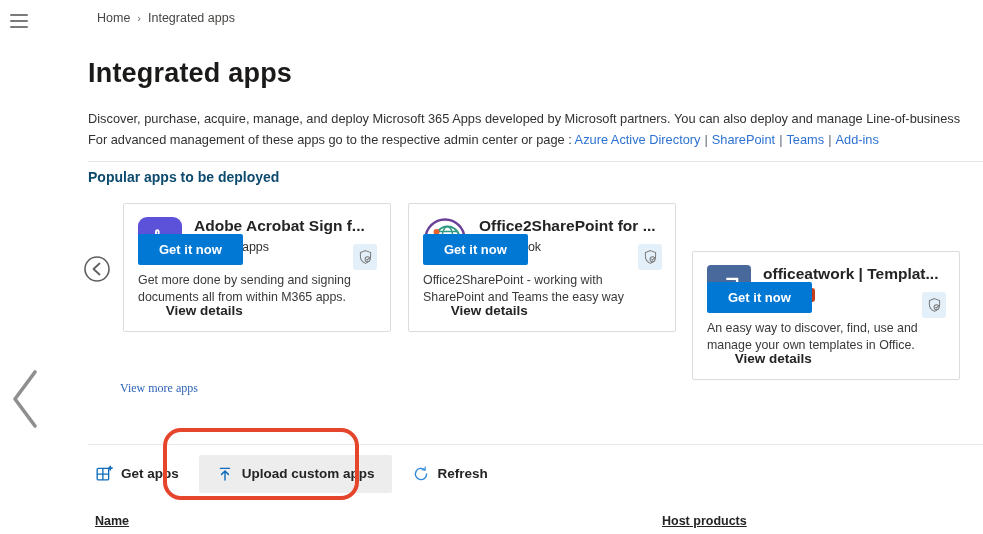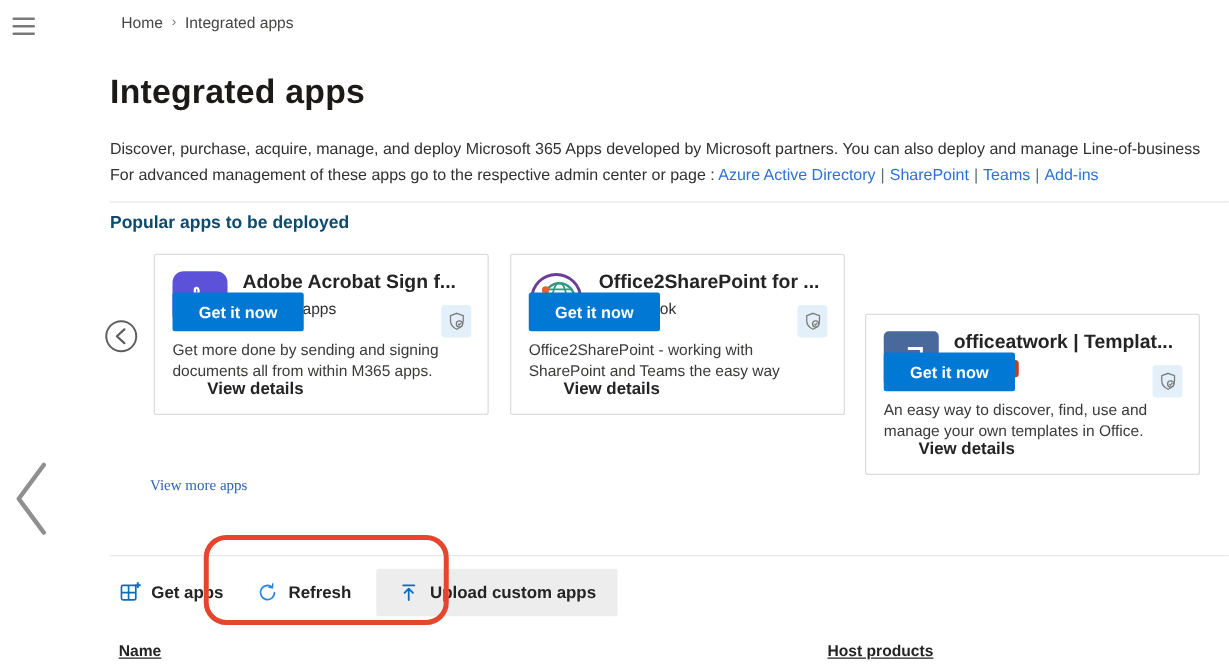--- a/index.html
+++ b/index.html
@@ -225,35 +225,35 @@
 
   <div class="toolbar">
     <div class="tb-item">
       <svg width="19" height="19" viewBox="0 0 24 24" fill="none" stroke="#0f6cbd" stroke-width="1.7">
         <rect x="4" y="5.5" width="14.5" height="14.5" rx="1.5"></rect>
         <path d="M11.2 5.5 V20 M4 12.7 H18.5"></path>
         <path d="M20.5 2.2 v6 M17.5 5.2 h6" stroke-width="2"></path>
       </svg>
       <span>Get apps</span>
     </div>
-    <div class="tb-item">
-      <svg width="18" height="18" viewBox="0 0 24 24" fill="none" stroke="#2b88d8" stroke-width="1.8" stroke-linecap="round">
-        <path d="M19.5 12 a7.5 7.5 0 1 1 -2.4 -5.5"></path>
-        <polyline points="17.6,2.8 17.3,6.8 13.4,6.3" stroke-width="1.6"></polyline>
-      </svg>
-      <span>Refresh</span>
-    </div>
     <div class="tb-item upload">
       <svg width="18" height="18" viewBox="0 0 24 24" fill="none" stroke="#0f6cbd" stroke-width="1.9" stroke-linecap="round" stroke-linejoin="round">
         <path d="M6 4.5 H18"></path>
         <path d="M12 8.5 V20"></path>
         <polyline points="7.5,12.5 12,8 16.5,12.5"></polyline>
       </svg>
       <span>Upload custom apps</span>
     </div>
+    <div class="tb-item">
+      <svg width="18" height="18" viewBox="0 0 24 24" fill="none" stroke="#2b88d8" stroke-width="1.8" stroke-linecap="round">
+        <path d="M19.5 12 a7.5 7.5 0 1 1 -2.4 -5.5"></path>
+        <polyline points="17.6,2.8 17.3,6.8 13.4,6.3" stroke-width="1.6"></polyline>
+      </svg>
+      <span>Refresh</span>
+    </div>
   </div>
 
   <div class="annotation"></div>
 
   <div class="col-header name">Name</div>
   <div class="col-header host">Host products</div>
 
 </div>
 
 </body></html>

